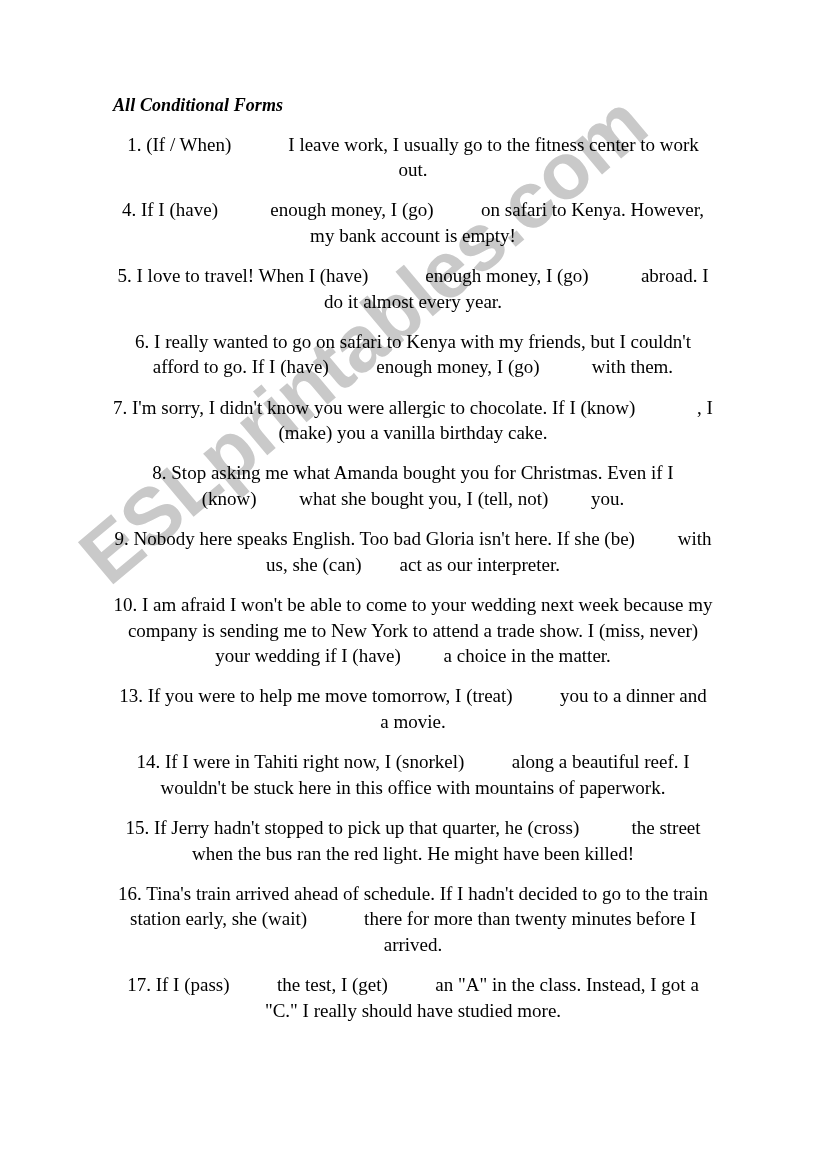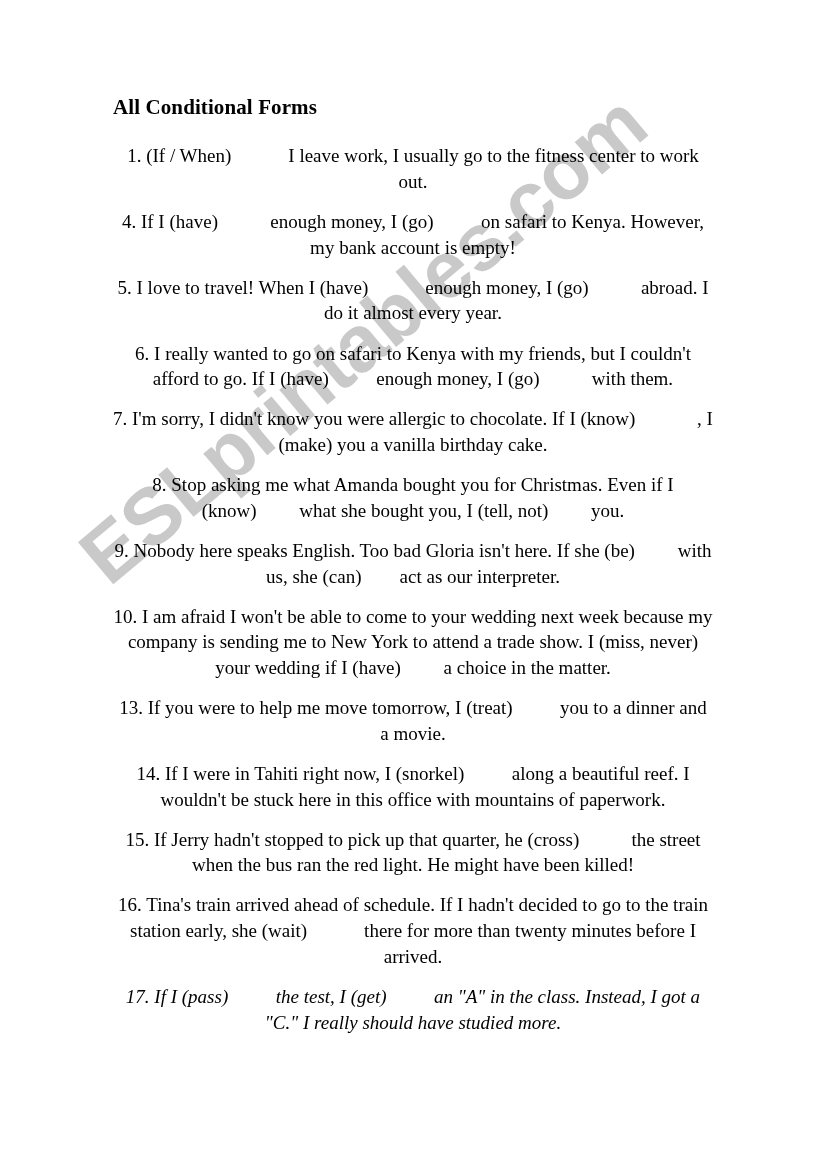--- a/index.html
+++ b/index.html
@@ -50,36 +50,36 @@
   
   #content {
     position: absolute;
     left: 113px;
     top: 94px;
     width: 600px;
     z-index: 2;
   }
 
   #page-title {
-    font-size: 21px;
+    font-size: 18px;
     font-weight: bold;
     line-height: 1.25;
-    margin: 0 0 23px 0;
+    margin: 0 0 15px 0;
     letter-spacing: 0.1px;
+    font-style: italic;
   }
 
   .exercise-item {
     font-size: 19px;
     line-height: 1.35;
     margin: 0 0 14.5px 0;
     text-align: center;
   }
   .exercise-item:last-child {
     margin-bottom: 12px;
-    font-style: italic;
   }
 </style>
 </head>
 <body>
 
 <div id="worksheet-page" style="background: rgb(255, 255, 255);">
 
   <div id="watermark" style="color: rgb(201, 201, 201);">ESLprintables.com</div>
 
   <div id="content" style="color: rgb(0, 0, 0);">

